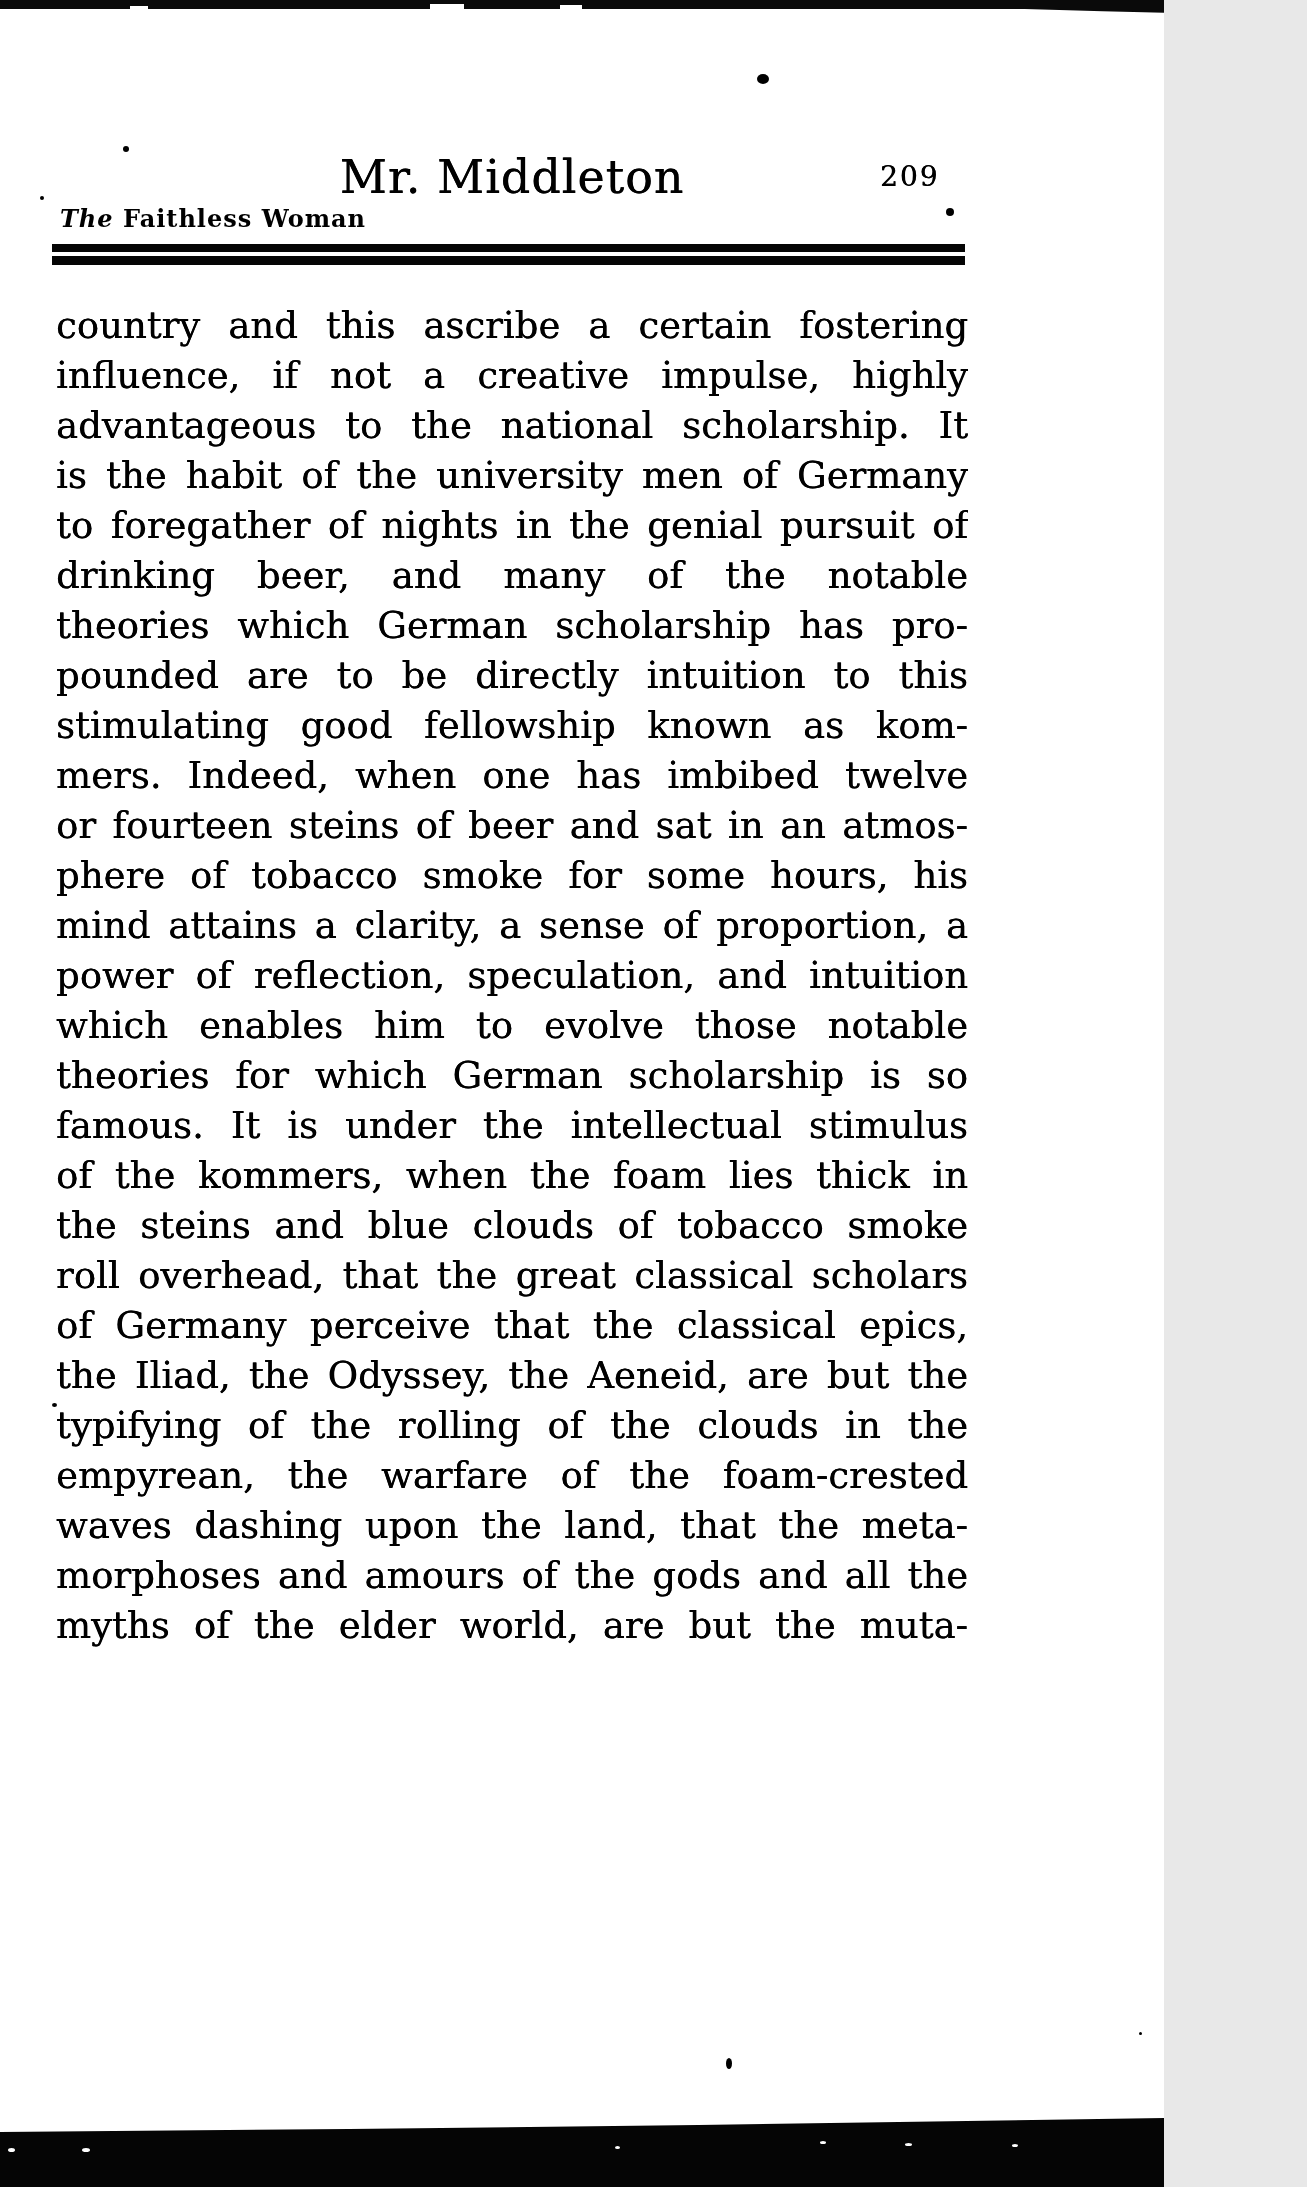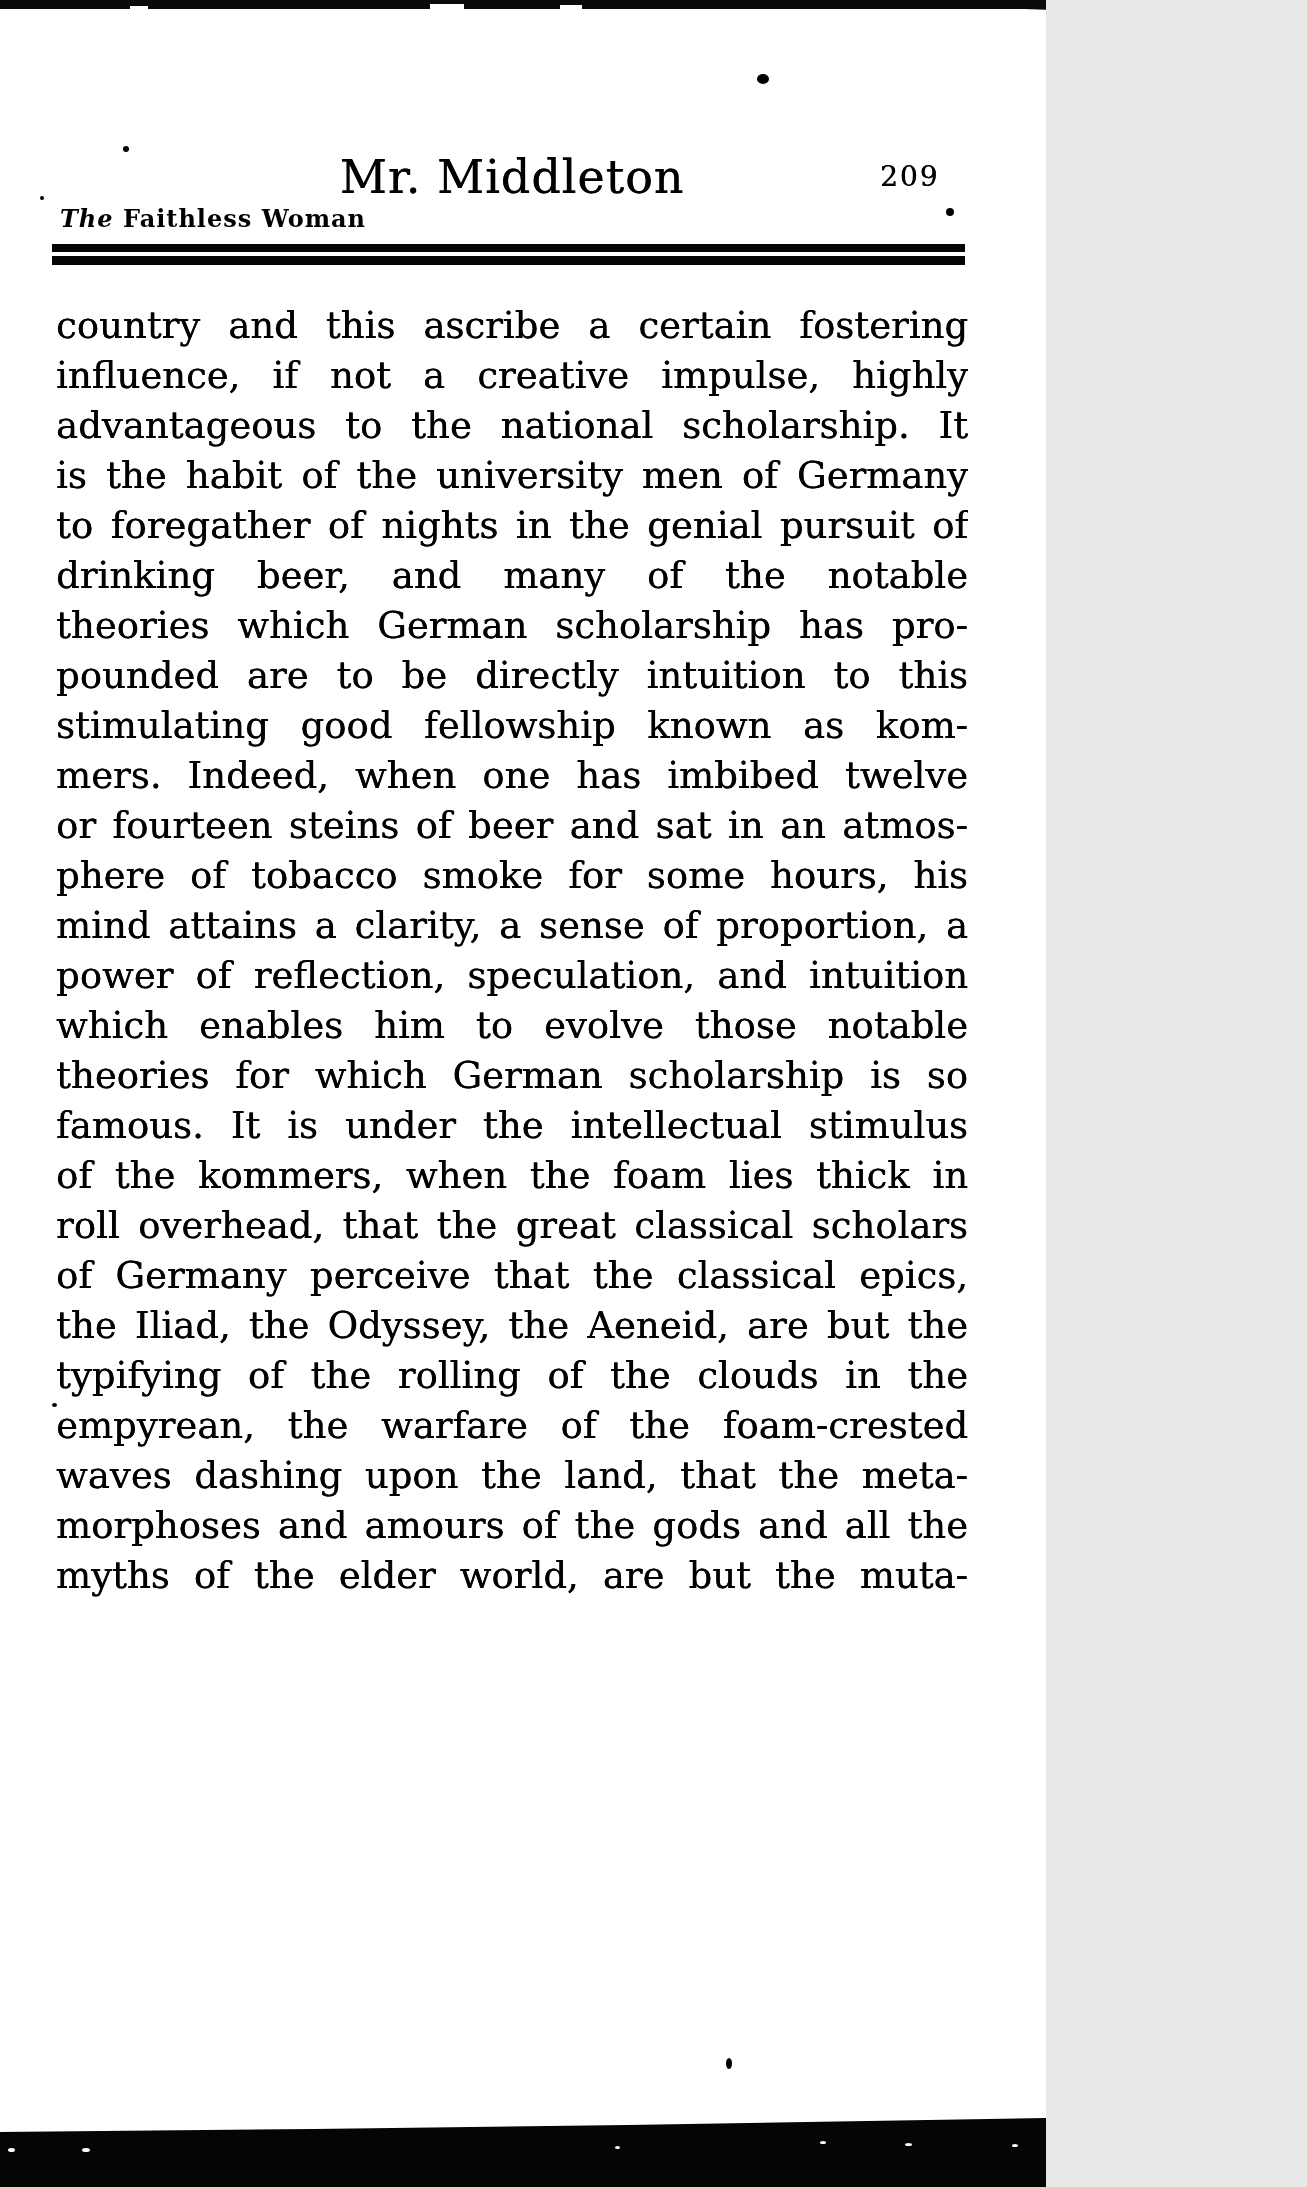--- a/index.html
+++ b/index.html
@@ -1,18 +1,18 @@
 <!DOCTYPE html>
 <html><head>
 <meta charset="utf-8">
 <style>
   html, body { margin: 0; padding: 0; background: #e8e8e8; }
   .page {
     position: relative;
-    width: 1046px;
+    width: 1164px;
     height: 2187px;
     background: #ffffff;
     overflow: hidden;
     font-family: "DejaVu Serif", serif;
     color: #000;
   }
 
   
   .top-band { position: absolute; left: 0; top: 0; width: 100%; height: 9px; background: #0a0a0a; }
   .top-band-nick { position: absolute; background: #ffffff; }
@@ -95,20 +95,21 @@
       <div class="body-line">stimulating good fellowship known as kom-</div>
       <div class="body-line">mers.  Indeed, when one has imbibed twelve</div>
       <div class="body-line">or fourteen steins of beer and sat in an atmos-</div>
       <div class="body-line">phere of tobacco smoke for some hours, his</div>
       <div class="body-line">mind attains a clarity, a sense of proportion, a</div>
       <div class="body-line">power of reflection, speculation, and intuition</div>
       <div class="body-line">which enables him to evolve those notable</div>
       <div class="body-line">theories for which German scholarship is so</div>
       <div class="body-line">famous.  It is under the intellectual stimulus</div>
       <div class="body-line">of the kommers, when the foam lies thick in</div>
+      <div class="body-line">the steins and blue clouds of tobacco smoke</div>
       <div class="body-line">roll overhead, that the great classical scholars</div>
       <div class="body-line">of Germany perceive that the classical epics,</div>
       <div class="body-line">the Iliad, the Odyssey, the Aeneid, are but the</div>
       <div class="body-line">typifying of the rolling of the clouds in the</div>
       <div class="body-line">empyrean, the warfare of the foam-crested</div>
       <div class="body-line">waves dashing upon the land, that the meta-</div>
       <div class="body-line">morphoses and amours of the gods and all the</div>
       <div class="body-line">myths of the elder world, are but the muta-</div>
     </div>
 

